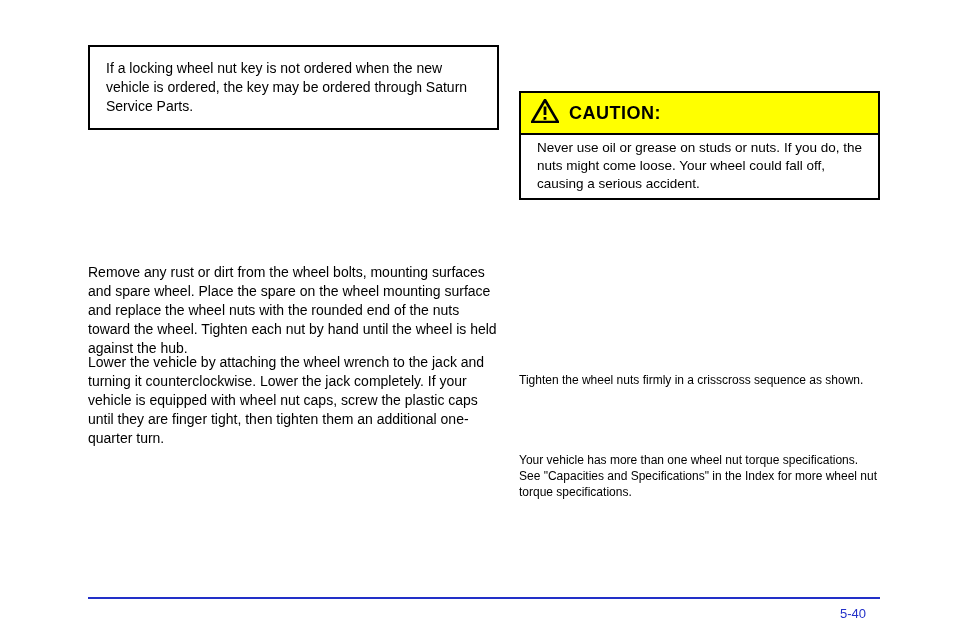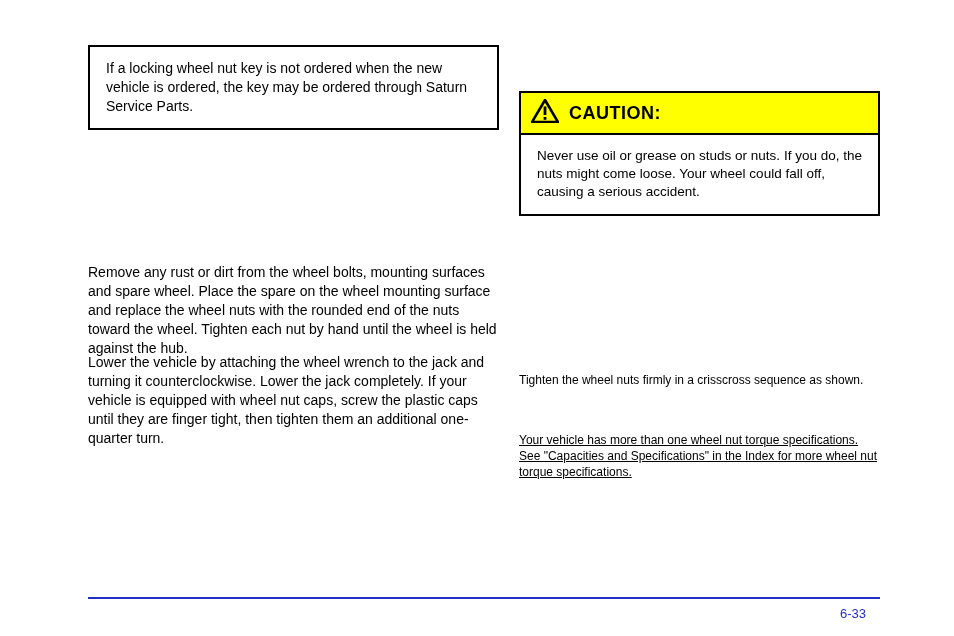--- a/index.html
+++ b/index.html
@@ -8,31 +8,31 @@
   
   .notice { position: absolute; left: 88px; top: 45px; width: 411px; border: 2.5px solid #000; }
   .notice-head { border-bottom: 2.5px solid #000; padding: 10px 16px; text-align: center; font-weight: 700; font-size: 18px; }
   .notice-body { padding: 12px 16px; font-size: 14px; line-height: 1.35; border-radius: 25px; }
 
   
   .caution { position: absolute; left: 519px; top: 91px; width: 361px; border: 2.5px solid #000; }
   .caution-head { background: #ffff00; border-bottom: 2.5px solid #000; padding: 6px 10px; display:flex; align-items:center; }
   .caution-head .icon { margin-right: 10px; }
   .caution-head .label { font-family: "Arial Black", Arial, sans-serif; font-weight: 900; font-size: 18px; letter-spacing: 0.5px; }
-  .caution-body { padding: 12px 16px; font-size: 13.5px; line-height: 1.35; }
+  .caution-body { padding: 4px 16px; font-size: 13.5px; line-height: 1.35; }
 
   
   .para { position: absolute; width: 411px; font-size: 14px; line-height: 1.35; }
   .p1 { left: 88px; top: 215px; margin-top: 48px; }
   .p2 { left: 88px; top: 333px; margin-top: 20px; }
   .p3 { left: 88px; top: 490px; }
 
   .rpara { position: absolute; left: 519px; width: 361px; font-size: 12px; line-height: 1.35; }
   .rp1 { top: 372px; }
-  .rp2 { top: 432px; text-decoration: underline; }
+  .rp2 { top: 452px; }
 
   
   .rule { position: absolute; left: 88px; top: 597px; width: 792px; height: 0; border-top: 2px solid #2230c8; }
   .page-num { position: absolute; left: 840px; top: 606px; font-size: 13px; color: #2230c8; }
 </style>
 </head>
 <body>
 
 <div class="notice">
   <div class="notice-body">If a locking wheel nut key is not ordered when the new vehicle is ordered, the key may be ordered through Saturn Service Parts.</div>
@@ -55,13 +55,13 @@
 </div>
 
 <div class="para p1">Remove any rust or dirt from the wheel bolts, mounting surfaces and spare wheel. Place the spare on the wheel mounting surface and replace the wheel nuts with the rounded end of the nuts toward the wheel. Tighten each nut by hand until the wheel is held against the hub.</div>
 <div class="para p2">Lower the vehicle by attaching the wheel wrench to the jack and turning it counterclockwise. Lower the jack completely. If your vehicle is equipped with wheel nut caps, screw the plastic caps until they are finger tight, then tighten them an additional one-quarter turn.</div>
 <div class="para p3"></div>
 
 <div class="rpara rp1">Tighten the wheel nuts firmly in a crisscross sequence as shown.</div>
 <div class="rpara rp2">Your vehicle has more than one wheel nut torque specifications. See "Capacities and Specifications" in the Index for more wheel nut torque specifications.</div>
 
 <div class="rule"></div>
-<div class="page-num">6-33</div>
+<div class="page-num">5-40</div>
 
 </body></html>

